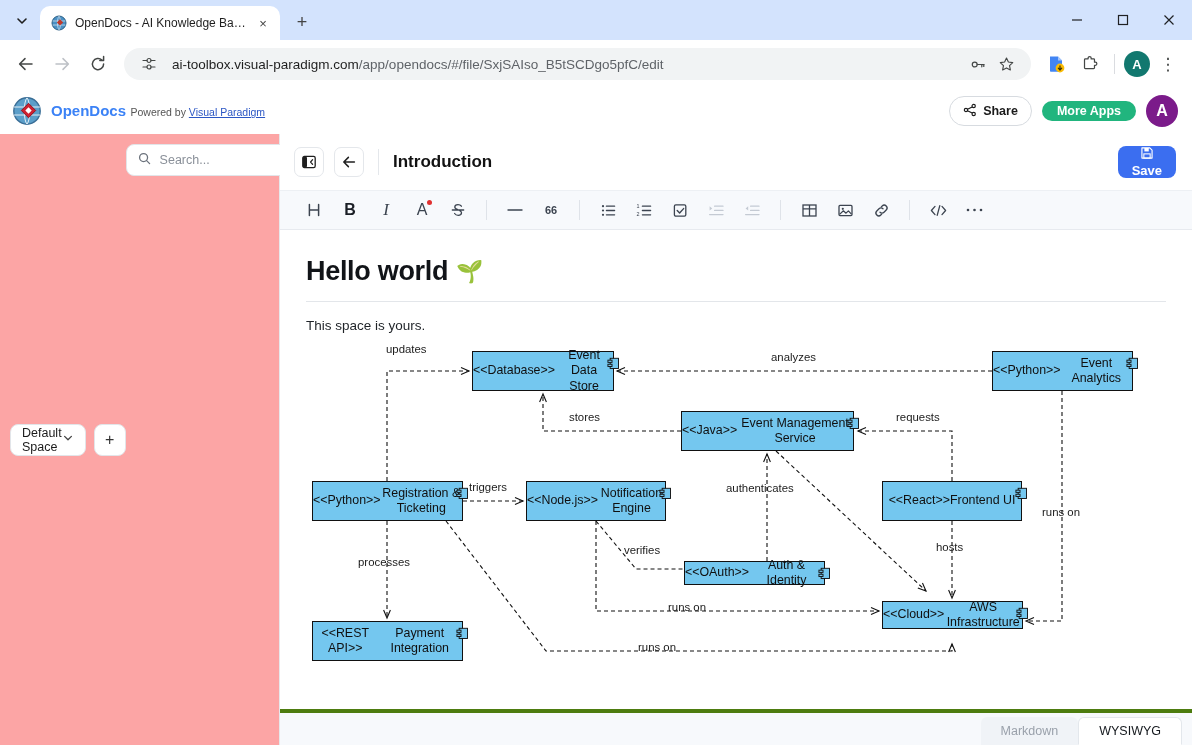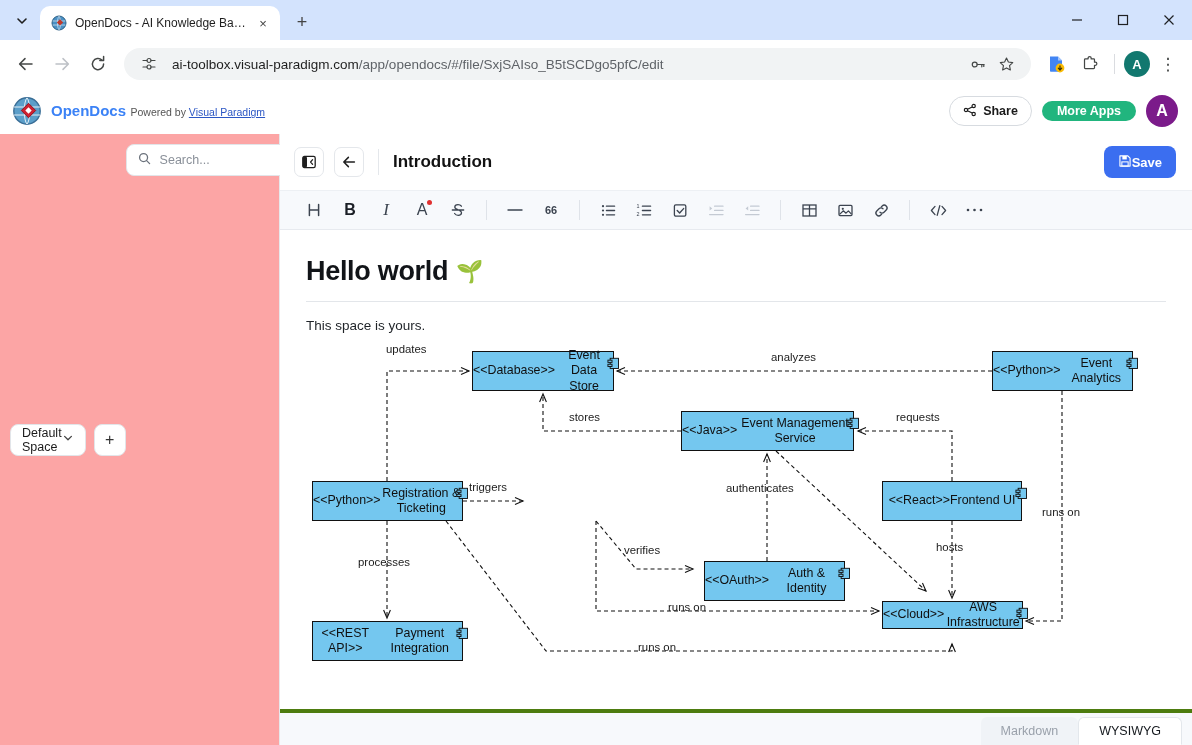--- a/index.html
+++ b/index.html
@@ -151,21 +151,21 @@
   .icon-btn-sq {
     width: 30px; height: 30px; flex: 0 0 30px; border: 1px solid #e4e7eb;
     border-radius: 7px; background: #fff; display: flex; align-items: center;
     justify-content: center; color: #1f1f1f;
   }
   .vdiv { width: 1px; height: 26px; background: #e4e7eb; margin: 0 4px; }
   .doc-title { font-size: 17px; font-weight: bold; color: #121212; }
   .btn-save {
     margin-left: auto; height: 32px; border-radius: 8px; background: #3b6ef0;
     color: #fff; font-size: 13px; font-weight: bold; display: flex;
-    align-items: center; gap: 0; padding: 0 14px;
+    align-items: center; gap: 0; padding: 0 14px; flex-direction: column;
   }
   .toolbar {
     height: 40px; flex: 0 0 40px; background: #f7f9fc;
     border-top: 1px solid #edf0f4; border-bottom: 1px solid #e7eaef;
     display: flex; align-items: center; padding: 0 16px; gap: 0;
   }
   .tb-item {
     width: 36px; height: 30px; display: flex; align-items: center;
     justify-content: center; color: #3c4450; font-size: 15px; position: relative;
   }
@@ -597,34 +597,45 @@
                   <svg width="13" height="13" viewBox="0 0 14 14">
                       <rect x="3.4" y="1.4" width="9" height="11" fill="#74c7ef" stroke="#111" stroke-width="1"></rect>
                       <rect x="1" y="3.4" width="4.4" height="2.4" fill="#74c7ef" stroke="#111" stroke-width="1"></rect>
                       <rect x="1" y="7.8" width="4.4" height="2.4" fill="#74c7ef" stroke="#111" stroke-width="1"></rect>
                     </svg>
                 </span>
                 <span class="ster">&lt;&lt;Python&gt;&gt;</span>
                 <span class="nm">Registration &amp; Ticketing</span>
               </div>
 
+              <div class="node" style="left:220px;top:142px;width:140px;height:40px;">
+                <span class="compicon">
+                  <svg width="13" height="13" viewBox="0 0 14 14">
+                      <rect x="3.4" y="1.4" width="9" height="11" fill="#74c7ef" stroke="#111" stroke-width="1"></rect>
+                      <rect x="1" y="3.4" width="4.4" height="2.4" fill="#74c7ef" stroke="#111" stroke-width="1"></rect>
+                      <rect x="1" y="7.8" width="4.4" height="2.4" fill="#74c7ef" stroke="#111" stroke-width="1"></rect>
+                    </svg>
+                </span>
+                <span class="ster">&lt;&lt;Node.js&gt;&gt;</span>
+                <span class="nm">Notification Engine</span>
+              </div>
 
               <div class="node" style="left:576px;top:142px;width:140px;height:40px;">
                 <span class="compicon">
                   <svg width="13" height="13" viewBox="0 0 14 14">
                       <rect x="3.4" y="1.4" width="9" height="11" fill="#74c7ef" stroke="#111" stroke-width="1"></rect>
                       <rect x="1" y="3.4" width="4.4" height="2.4" fill="#74c7ef" stroke="#111" stroke-width="1"></rect>
                       <rect x="1" y="7.8" width="4.4" height="2.4" fill="#74c7ef" stroke="#111" stroke-width="1"></rect>
                     </svg>
                 </span>
                 <span class="ster">&lt;&lt;React&gt;&gt;</span>
                 <span class="nm">Frontend UI</span>
               </div>
 
-              <div class="node" style="left:398px;top:222px;width:141px;height:40px;justify-content:space-between;">
+              <div class="node" style="left:378px;top:222px;width:141px;height:24px;justify-content:space-between;">
                 <span class="compicon">
                   <svg width="13" height="13" viewBox="0 0 14 14">
                       <rect x="3.4" y="1.4" width="9" height="11" fill="#74c7ef" stroke="#111" stroke-width="1"></rect>
                       <rect x="1" y="3.4" width="4.4" height="2.4" fill="#74c7ef" stroke="#111" stroke-width="1"></rect>
                       <rect x="1" y="7.8" width="4.4" height="2.4" fill="#74c7ef" stroke="#111" stroke-width="1"></rect>
                     </svg>
                 </span>
                 <span class="ster">&lt;&lt;OAuth&gt;&gt;</span>
                 <span class="nm">Auth &amp; Identity</span>
               </div>

